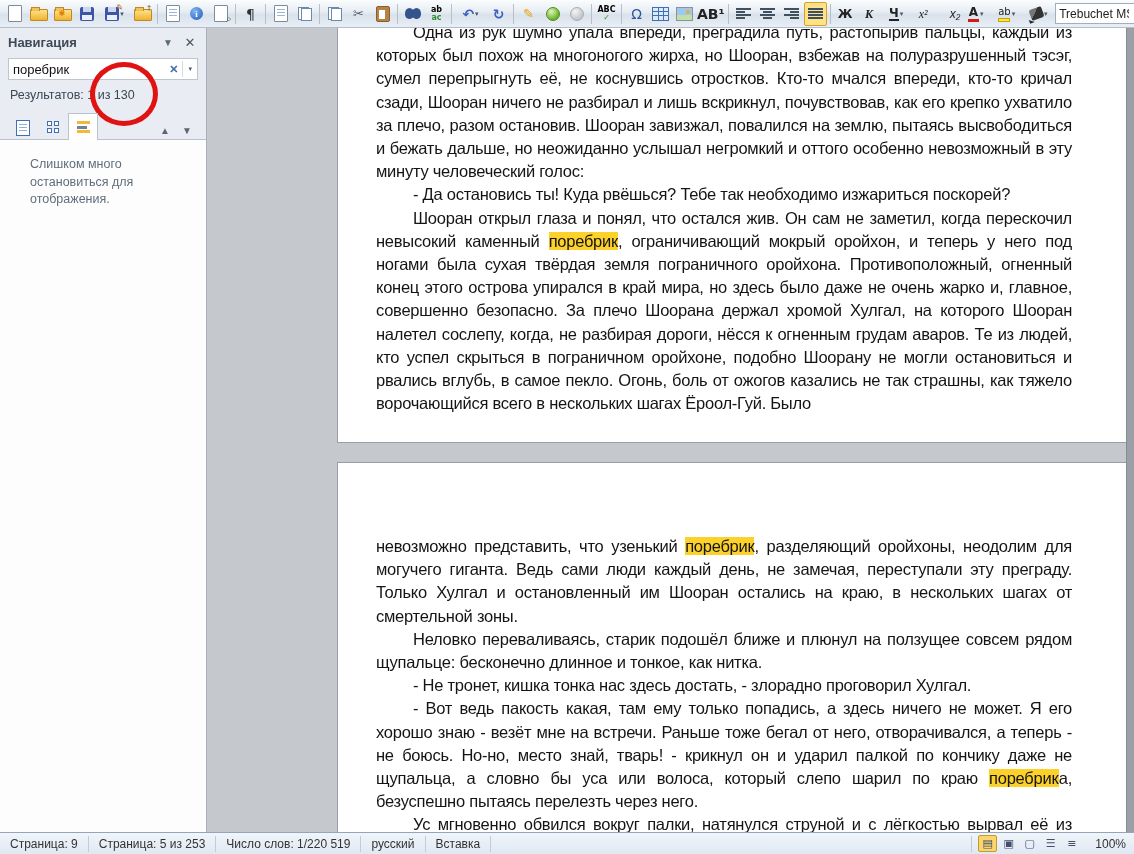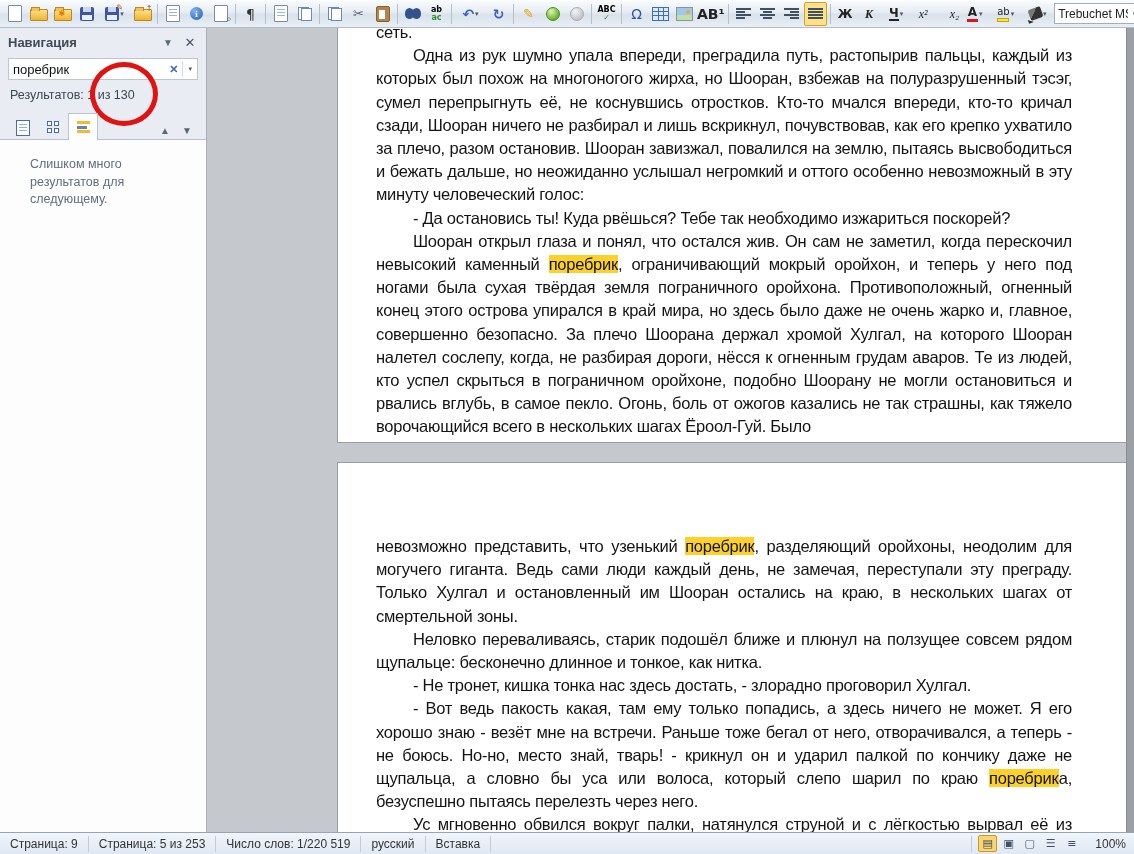--- a/index.html
+++ b/index.html
@@ -271,21 +271,21 @@
       <span class="txt-ic" style="font-style:italic;font-family:'Liberation Serif',serif;">К</span>
     </div>
   <div class="ib" style="min-width:29px;">
       <span class="txt-ic under">Ч</span>
       <span class="caret">▾</span>
     </div>
   <div class="ib">
       <span class="txt-ic" style="font-style:italic;font-weight:normal;font-family:'Liberation Serif',serif;">x²</span>
     </div>
   <div class="ib">
-      <span class="txt-ic" style="font-style:italic;font-weight:normal;font-family:Liberation Serif, serif;margin-left:14px;">x₂</span>
+      <span class="txt-ic" style="font-style:italic;font-weight:normal;font-family:Liberation Sans, sans-serif;margin-left:14px;">x₂</span>
     </div>
   <div class="ib" style="min-width:29px;">
       <span style="display:flex;flex-direction:column;align-items:center;">
         <span class="txt-ic">A</span>
         <span class="bar-red"></span>
       </span>
       <span class="caret">▾</span>
     </div>
   <div class="ib" style="min-width:31px;">
       <span style="display:flex;flex-direction:column;align-items:center;">
@@ -341,29 +341,28 @@
         </div>
       <div class="tabspacer"></div>
       <div class="nav-arr">
           <span>▲</span>
         </div>
       <div class="nav-arr">
           <span>▼</span>
         </div>
     </div>
     <div class="nav-body">
-      <p>Слишком много результатов для следующему.</p>
+      <p>Слишком много остановиться для отображения.</p>
     </div>
     <div class="red-circle"></div>
   </div>
 
   <div class="doc">
     <div class="pg pg1">
       <div class="pgc">
-          <p class="para"><span>сеть.</span></p>
           <p class="para indent"><span>Одна из рук шумно упала впереди, преградила путь, растопырив пальцы, каждый из которых был похож на многоногого жирха, но Шооран, взбежав на полуразрушенный тэсэг, сумел перепрыгнуть её, не коснувшись отростков. Кто-то мчался впереди, кто-то кричал сзади, Шооран ничего не разбирал и лишь вскрикнул, почувствовав, как его крепко ухватило за плечо, разом остановив. Шооран завизжал, повалился на землю, пытаясь высвободиться и бежать дальше, но неожиданно услышал негромкий и оттого особенно невозможный в эту минуту человеческий голос:</span></p>
           <p class="para indent"><span>- Да остановись ты! Куда рвёшься? Тебе так необходимо изжариться поскорей?</span></p>
           <p class="para indent"><span>Шооран открыл глаза и понял, что остался жив. Он сам не заметил, когда перескочил невысокий каменный </span><span class="hl">поребрик</span><span>, ограничивающий мокрый оройхон, и теперь у него под ногами была сухая твёрдая земля пограничного оройхона. Противоположный, огненный конец этого острова упирался в край мира, но здесь было даже не очень жарко и, главное, совершенно безопасно. За плечо Шоорана держал хромой Хулгал, на которого Шооран налетел сослепу, когда, не разбирая дороги, нёсся к огненным грудам аваров. Те из людей, кто успел скрыться в пограничном оройхоне, подобно Шоорану не могли остановиться и рвались вглубь, в самое пекло. Огонь, боль от ожогов казались не так страшны, как тяжело ворочающийся всего в нескольких шагах Ёроол-Гуй. Было</span></p>
         </div>
     </div>
     <div class="pg pg2">
       <div class="pgc">
           <p class="para"><span>невозможно представить, что узенький </span><span class="hl">поребрик</span><span>, разделяющий оройхоны, неодолим для могучего гиганта. Ведь сами люди каждый день, не замечая, переступали эту преграду. Только Хулгал и остановленный им Шооран остались на краю, в нескольких шагах от смертельной зоны.</span></p>
           <p class="para indent"><span>Неловко переваливаясь, старик подошёл ближе и плюнул на ползущее совсем рядом щупальце: бесконечно длинное и тонкое, как нитка.</span></p>
           <p class="para indent"><span>- Не тронет, кишка тонка нас здесь достать, - злорадно проговорил Хулгал.</span></p>

